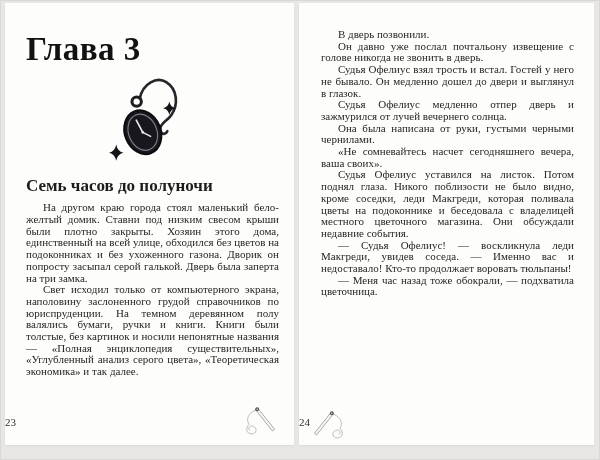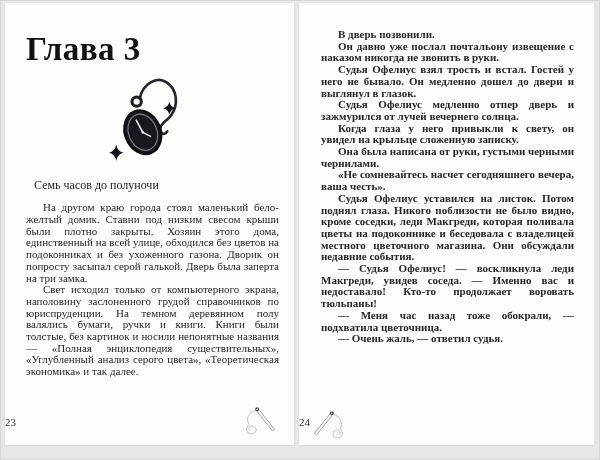--- a/index.html
+++ b/index.html
@@ -22,29 +22,29 @@
   .page.left{padding:0 15px 0 21px;}
   .page.right{padding:0 20px 0 22px;}
   .chapter-title{
     margin:28px 0 0;
     font-size:33px;line-height:1.1;font-weight:bold;
     text-align:left;color:#121212;letter-spacing:.5px;
   }
   .illustration{width:108px;height:94px;margin:6px auto 0;}
   .illustration svg{width:100%;height:100%;display:block;}
   .section-heading{
-    margin:12px 8px 10px;font-size:12px;line-height:13px;
-    font-weight:normal;color:#1c1c1a;
+    margin:12px 0 10px;font-size:17px;line-height:13px;
+    font-weight:bold;color:#1c1c1a;
   }
   p.body{
     margin:0;font-size:11px;line-height:11.7px;
     text-align:justify;text-indent:17px;color:#262624;
     hyphens:auto;-webkit-hyphens:auto;
   }
-  .textblock{padding-top:26px;font-weight:bold;}
+  .textblock{padding-top:26px;}
   .pagenum{
     position:absolute;bottom:17px;left:0;right:0;
     text-align:left;font-size:11px;color:#2e2e2c;
   }
   .ornament{position:absolute;width:34px;height:37px;}
   .page.left .ornament{right:16px;bottom:7px;}
   .page.right .ornament{left:12px;bottom:3px;transform:scaleX(-1);}
   .ornament svg{width:100%;height:100%;display:block;}
 </style>
 </head>
@@ -85,30 +85,28 @@
         <path d="M14.5 6.5 L18 9 L36 31.5 L33.5 33.5 L14 9 Z" fill="#f7f7f4" stroke="#8f8f89" stroke-width="0.9" stroke-linejoin="round"></path>
         <circle cx="15.5" cy="8" r="2.3" fill="#55554f"></circle>
         <circle cx="15.5" cy="8" r="0.8" fill="#f7f7f4"></circle>
       </svg>
     </div>
   </section>
 
   <section class="page right">
     <div class="textblock">
       <p class="body">В дверь позвонили.</p>
-      <p class="body">Он давно уже послал почтальону извещение с наказом никогда не звонить в руки.</p>
+      <p class="body">Он давно уже послал почтальону извещение с голове никогда не звонить в дверь.</p>
       <p class="body">Судья Офелиус взял трость и встал. Гостей у него не бывало. Он медленно дошел до двери и выглянул в глазок.</p>
       <p class="body">Судья Офелиус медленно отпер дверь и зажмурился от лучей вечернего солнца.</p>
-      <p class="body">Когда глаза у него привыкли к свету, он увидел на крыльце сложенную записку.</p>
       <p class="body">Она была написана от руки, густыми черными чернилами.</p>
-      <p class="body">«Не сомневайтесь насчет сегодняшнего вечера, ваша честь».</p>
+      <p class="body">«Не сомневайтесь насчет сегодняшнего вечера, ваша своих».</p>
       <p class="body">Судья Офелиус уставился на листок. Потом поднял глаза. Никого поблизости не было видно, кроме соседки, леди Макгреди, которая поливала цветы на подоконнике и беседовала с владелицей местного цветочного магазина. Они обсуждали недавние события.</p>
       <p class="body">— Судья Офелиус! — воскликнула леди Макгреди, увидев соседа. — Именно вас и недоставало! Кто-то продолжает воровать тюльпаны!</p>
       <p class="body">— Меня час назад тоже обокрали, — подхватила цветочница.</p>
-      <p class="body">— Очень жаль, — ответил судья.</p>
     </div>
 
     <div class="pagenum">24</div>
 
     <div class="ornament">
       <svg viewBox="0 0 40 40" xmlns="http://www.w3.org/2000/svg">
         <path d="M14 9 C 5 12, 2 20, 6 26" fill="none" stroke="#aaaaa4" stroke-width="0.9"></path>
         <path d="M6 26 C 1 30, 3 37, 9 37 C 15 37, 16 30, 11 28 C 7 26.5, 4 30, 7 33" fill="none" stroke="#aaaaa4" stroke-width="0.9"></path>
         <path d="M14.5 6.5 L18 9 L36 31.5 L33.5 33.5 L14 9 Z" fill="#f7f7f4" stroke="#8f8f89" stroke-width="0.9" stroke-linejoin="round"></path>
         <circle cx="15.5" cy="8" r="2.3" fill="#55554f"></circle>

